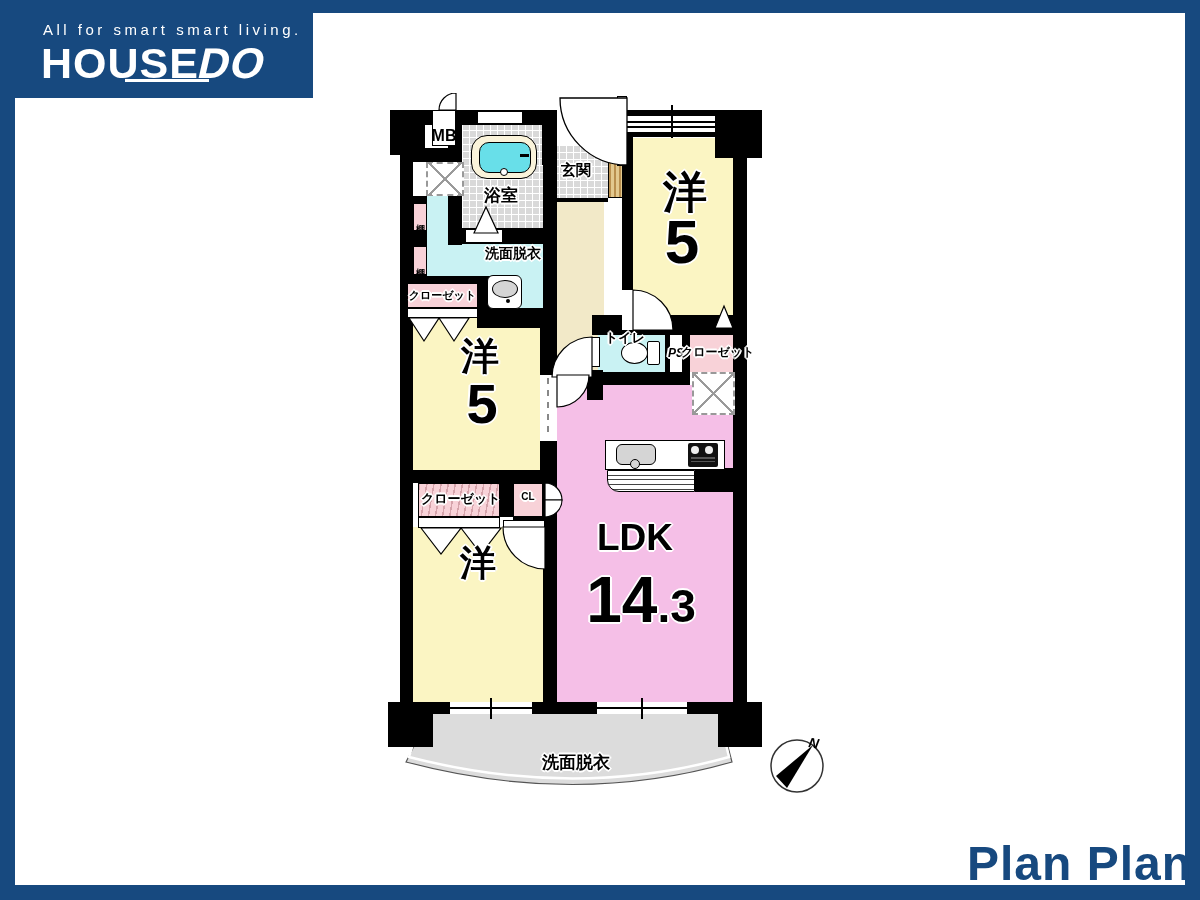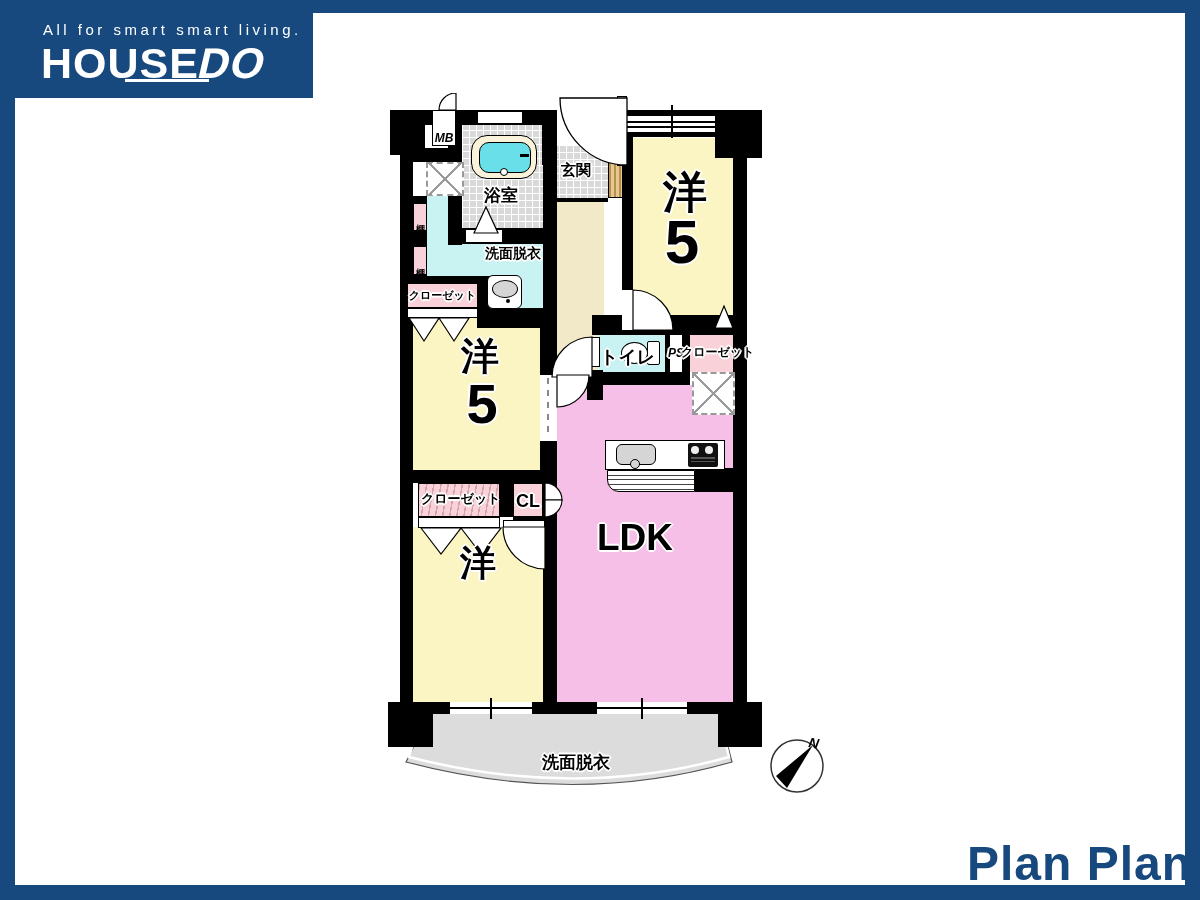--- a/index.html
+++ b/index.html
@@ -96,21 +96,21 @@
   <div class="wall" style="left:294px;top:242px;width:8px;height:37px;"></div>
   <div class="fill" style="left:302px;top:242px;width:43px;height:37px;background:#F8D2D8;"></div>
   <div class="wall" style="left:204px;top:279px;width:98px;height:13px;"></div>
   <div class="wall" style="left:199px;top:277px;width:16px;height:30px;"></div>
   <div class="wall" style="left:307px;top:375px;width:40px;height:24px;"></div>
   <div class="wall" style="left:17px;top:377px;width:140px;height:13px;"></div>
   <div class="wall" style="left:112px;top:390px;width:13px;height:34px;"></div>
   <div class="wall" style="left:125px;top:424px;width:30px;height:13px;"></div>
 
   <div class="whitebox outl" style="left:44px;top:17px;width:24px;height:36px;display:flex;align-items:flex-end;justify-content:center;">
-    <span style="font-size:12px;font-weight:bold;font-style:italic;">MB</span>
+    <span style="font-size:16px;font-weight:bold;">MB</span>
   </div>
   <div class="whitebox" style="left:90px;top:19px;width:44px;height:11px;"></div>
   <div class="whitebox" style="left:239px;top:23px;width:88px;height:16px;">
     <div class="abs" style="left:0;top:5px;width:88px;height:1.5px;background:#000;"></div>
     <div class="abs" style="left:0;top:10px;width:88px;height:1.5px;background:#000;"></div>
   </div>
   <div class="abs" style="left:283px;top:12px;width:2px;height:33px;background:#000;"></div>
   <div class="whitebox" style="left:62px;top:609px;width:82px;height:12px;">
     <div class="abs" style="left:0;top:5px;width:82px;height:1.5px;background:#000;"></div>
   </div>
@@ -178,35 +178,36 @@
     <polygon points="21,225 36,248 51,225" fill="#fff" stroke="#000" stroke-width="1.2"></polygon>
     <polygon points="51,225 66,248 81,225" fill="#fff" stroke="#000" stroke-width="1.2"></polygon>
     <polygon points="33,435 53,461 73,435" fill="#fff" stroke="#000" stroke-width="1.2"></polygon>
     <polygon points="73,435 93,461 113,435" fill="#fff" stroke="#000" stroke-width="1.2"></polygon>
   </svg>
 
   <div class="halo" style="left:78px;top:91px;width:70px;font-size:17px;">浴室</div>
   <div class="halo" style="left:166px;top:68px;width:44px;font-size:15px;">玄関</div>
   <div class="halo" style="left:85px;top:152px;width:80px;font-size:14px;">洗面脱衣</div>
   <div class="halo" style="left:18px;top:195px;width:73px;font-size:11px;">クローゼット</div>
-  <div class="halo" style="left:212px;top:252px;width:50px;font-size:18px;">トイレ</div>
+  <div class="halo" style="left:212px;top:236px;width:50px;font-size:13px;">トイレ</div>
   <div class="halo" style="left:276px;top:253px;width:24px;font-size:12px;font-style:italic;">PS</div>
   <div class="halo" style="left:293px;top:251px;width:62px;font-size:12px;">クローゼット</div>
   <div class="halo" style="left:33px;top:397px;width:76px;font-size:13px;">クローゼット</div>
-  <div class="halo" style="left:125px;top:398px;width:30px;font-size:18px;">CL</div>
+  <div class="halo" style="left:125px;top:398px;width:30px;font-size:10px;">CL</div>
   <div class="halo" style="left:133px;top:658px;width:110px;font-size:17px;">洗面脱衣</div>
 
   <div class="halo" style="left:267px;top:70px;width:60px;font-size:44px;">洋</div>
   <div class="halo" style="left:264px;top:113px;width:60px;font-size:62px;">5</div>
 
   <div class="halo" style="left:62px;top:238px;width:60px;font-size:38px;">洋</div>
   <div class="halo" style="left:64px;top:278px;width:60px;font-size:56px;">5</div>
 
   <div class="halo" style="left:60px;top:446px;width:60px;font-size:36px;">洋</div>
 
   <div class="halo" style="left:172px;top:424px;width:150px;font-size:37px;">LDK</div>
+  <div class="halo" style="left:168px;top:470px;width:170px;font-size:64px;"><span>14</span><span style="font-size:46px;">.3</span></div>
 </div>
 
 <svg class="abs" style="left:766px;top:732px;" width="66" height="66" viewBox="0 0 66 66">
   <circle cx="31" cy="34" r="26" fill="#fff" stroke="#333" stroke-width="1.5"></circle>
   <polygon points="47,13 10,44 21,56" fill="#000"></polygon>
   <text x="42" y="15" font-size="14" font-weight="bold" font-style="italic" transform="rotate(10 42 15)">N</text>
 </svg>
 
 </body></html>

